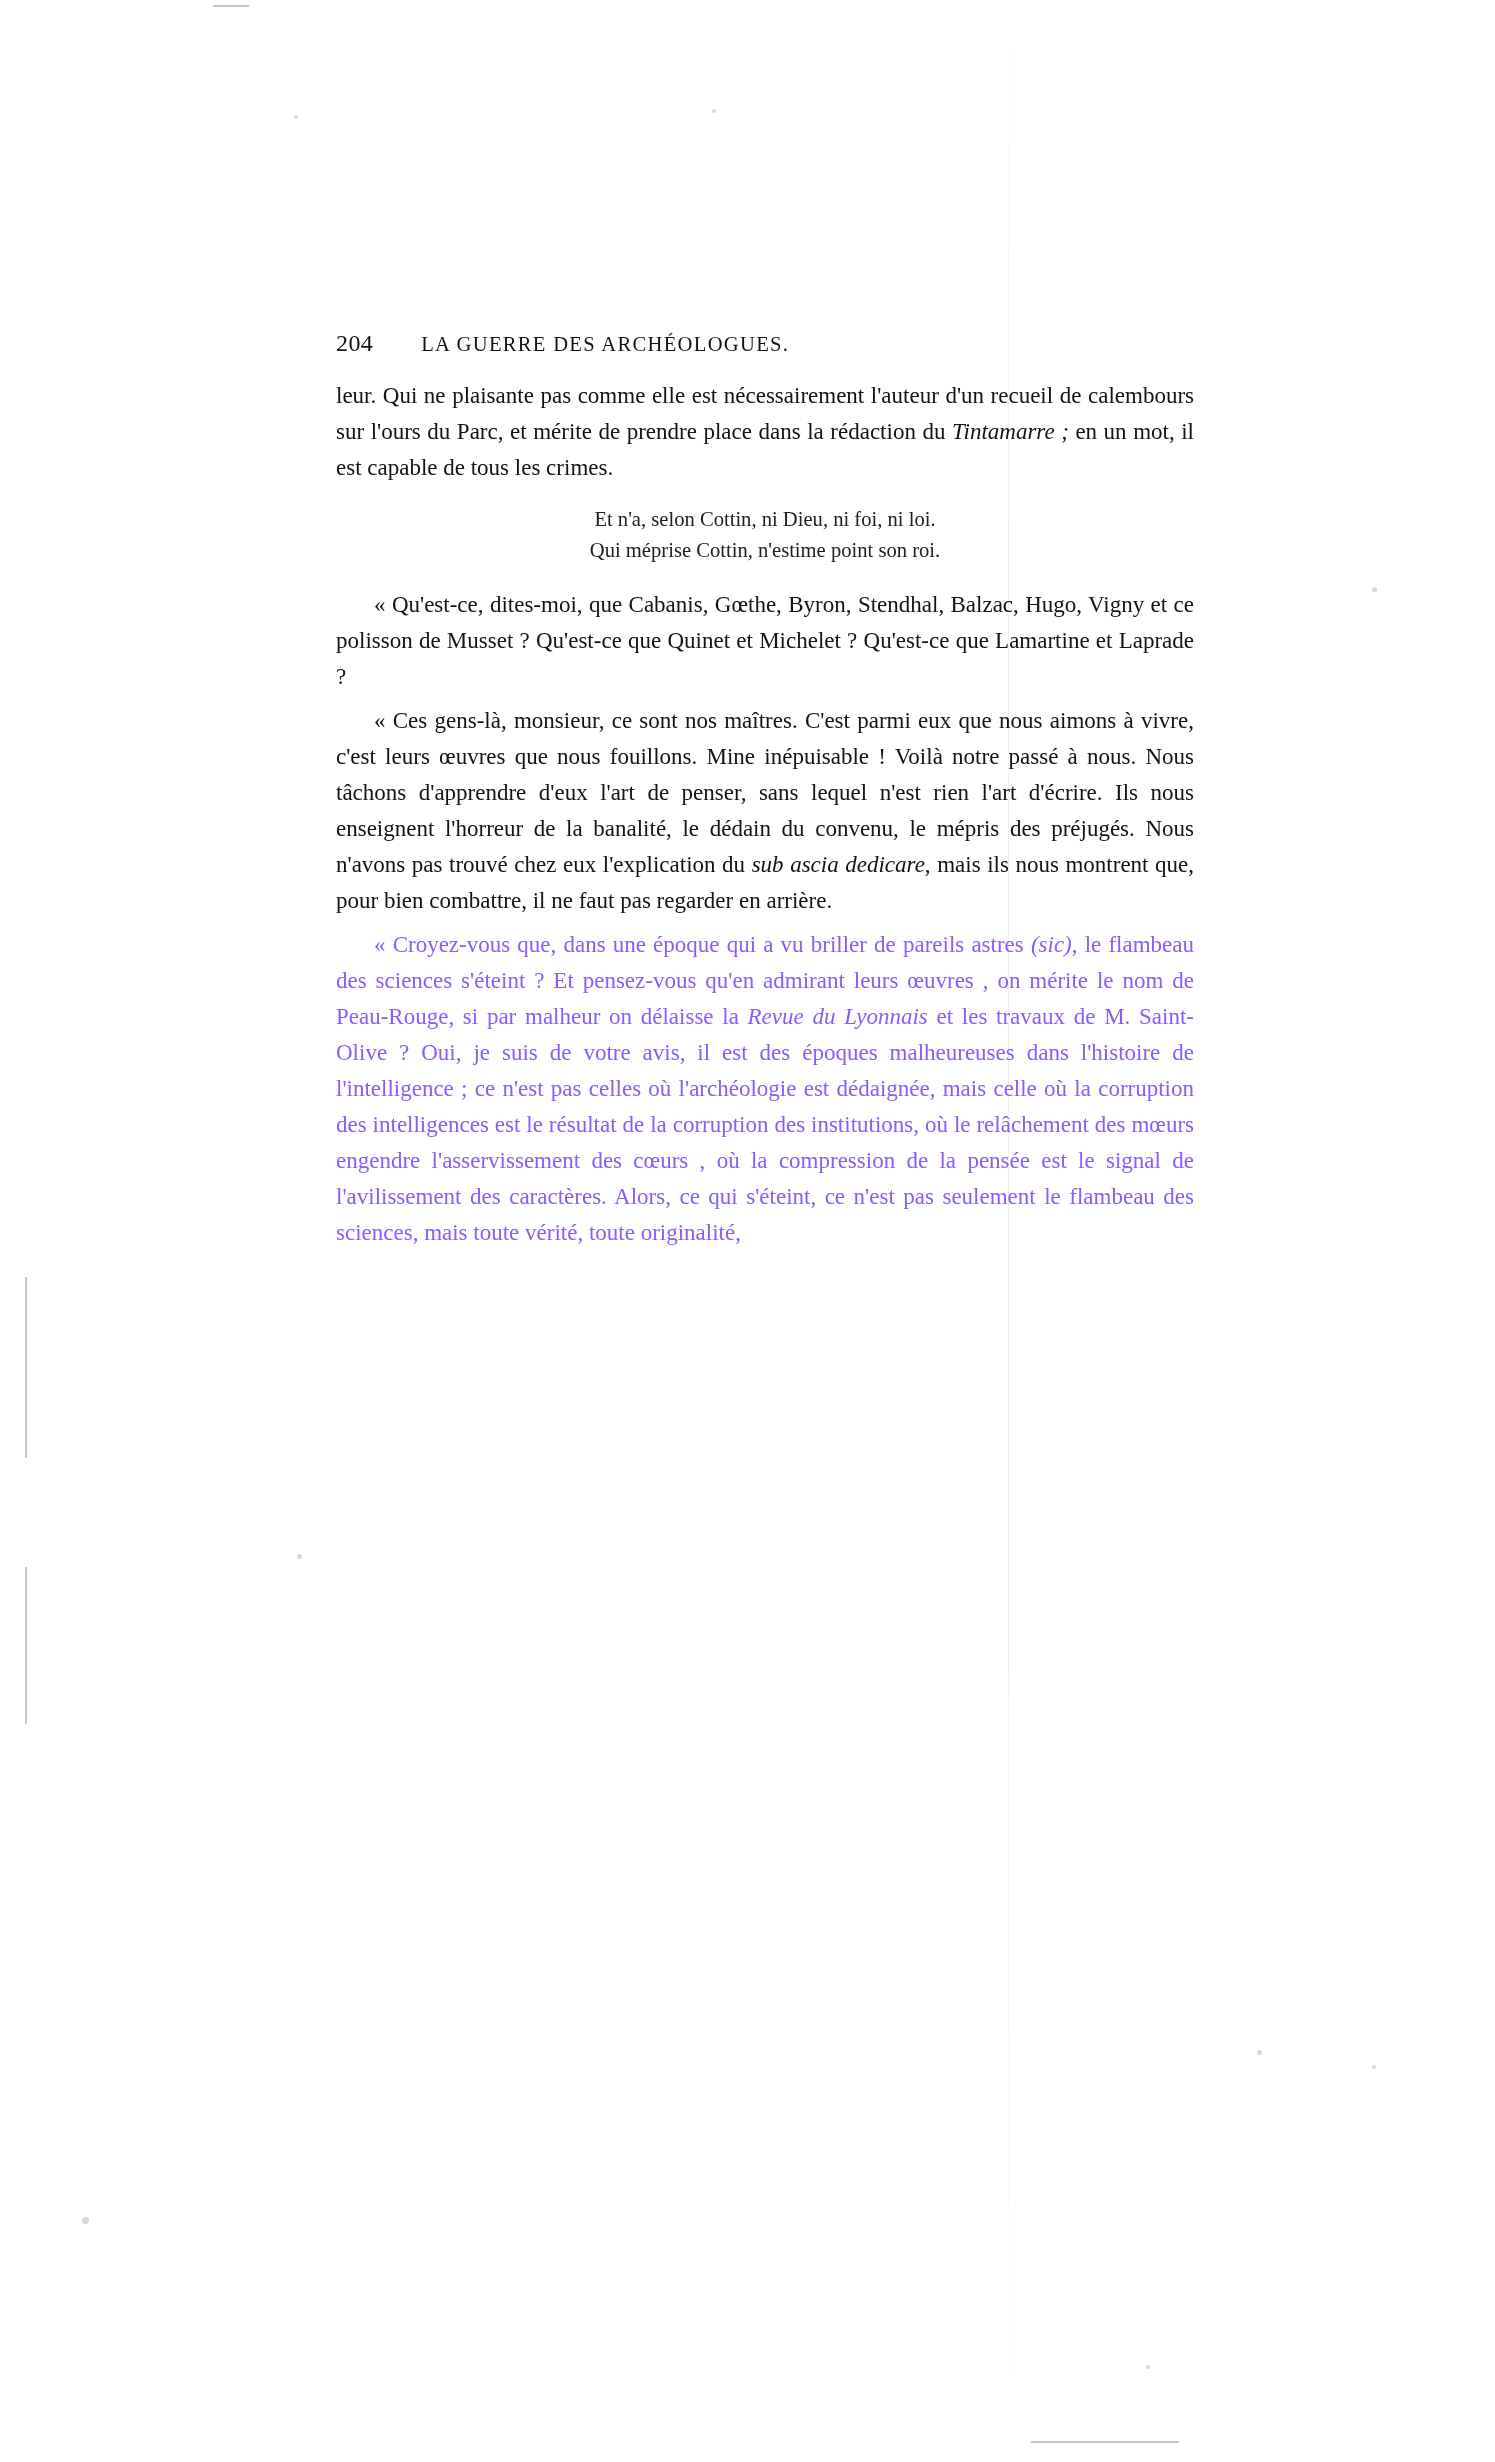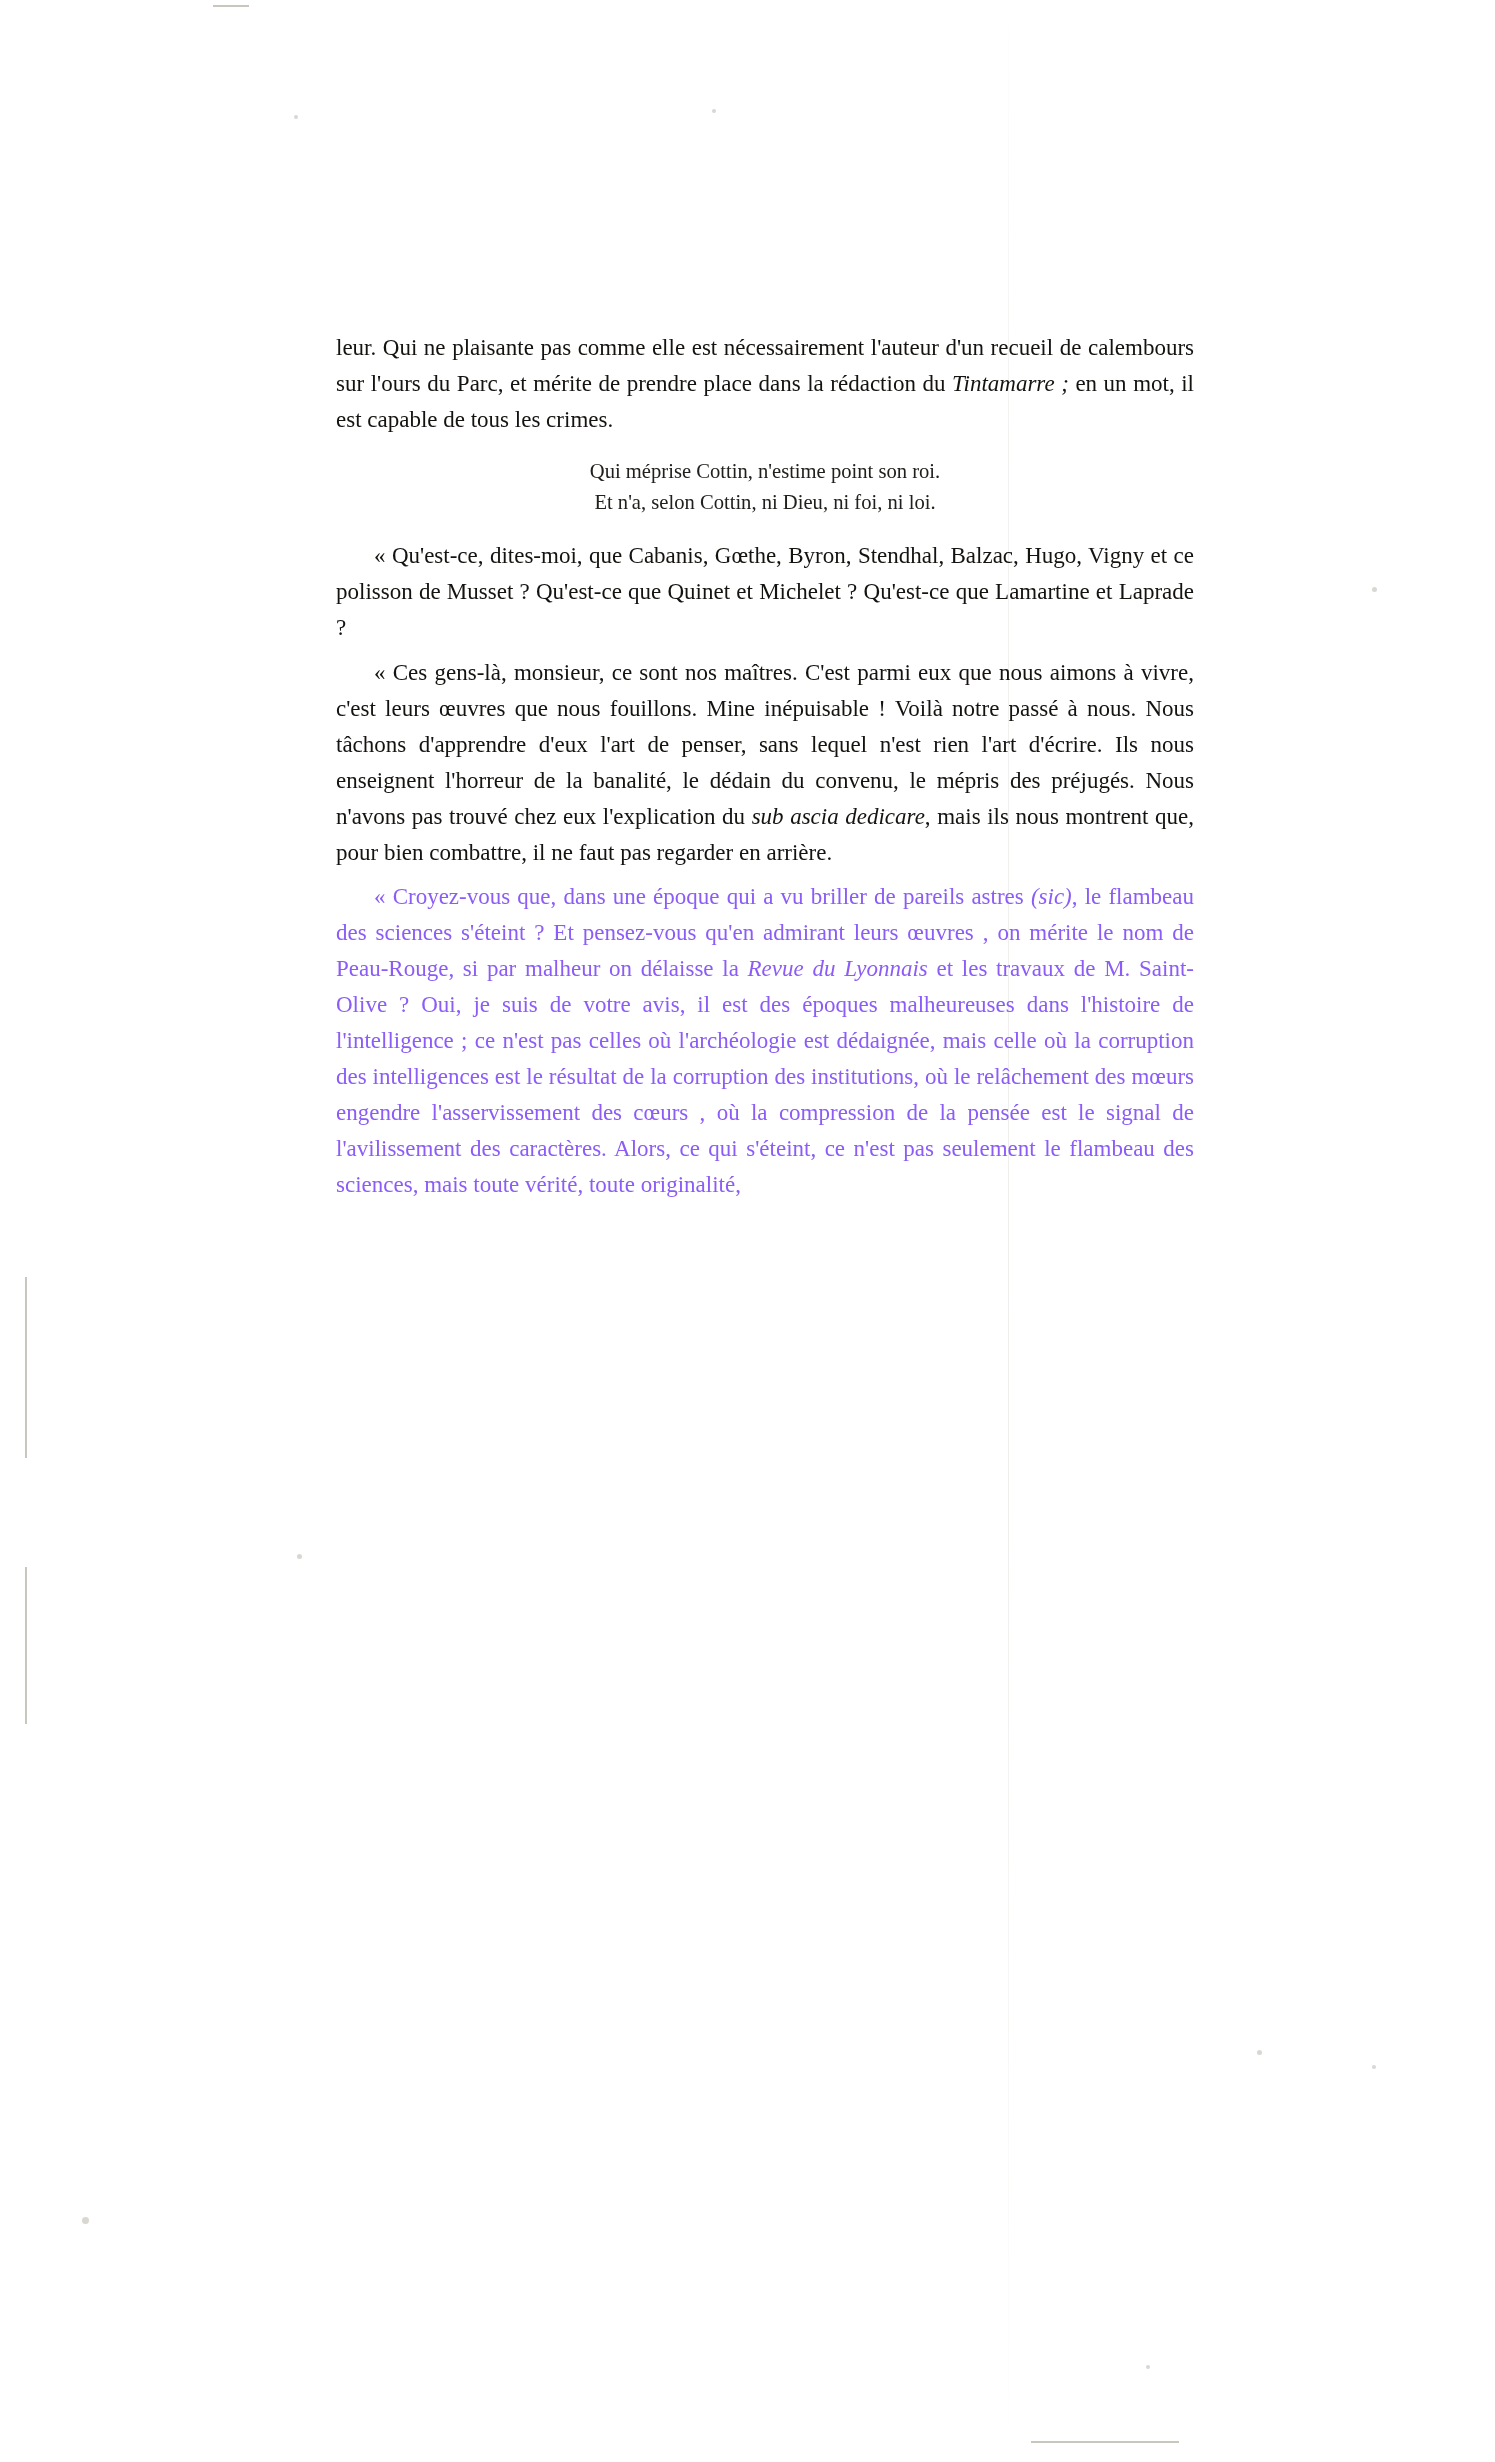--- a/index.html
+++ b/index.html
@@ -116,26 +116,30 @@
   <div class="speck" style="left:294px; top:115px; width:4.1px; height:4.1px;"></div>
   <div class="speck" style="left:712px; top:109px; width:4.1px; height:4.1px;"></div>
   <div class="speck" style="left:1372px; top:587px; width:5px; height:5px;"></div>
   <div class="speck" style="left:1257px; top:2050px; width:5px; height:5px;"></div>
   <div class="speck" style="left:1372px; top:2065px; width:4.1px; height:4.1px;"></div>
   <div class="speck" style="left:297px; top:1554px; width:5px; height:5px;"></div>
   <div class="speck" style="left:1146px; top:2365px; width:4.1px; height:4.1px;"></div>
 
   <div class="text-block">
 
+    <div class="header-line">
+      <span class="folio">204</span>
+      <span class="running-title">LA GUERRE DES ARCHÉOLOGUES.</span>
+    </div>
 
     <p class="hang"><span>leur. Qui ne plaisante pas comme elle est nécessairement l'auteur d'un recueil de calembours sur l'ours du Parc, et mérite de prendre place dans la rédaction du </span><span class="it">Tintamarre ;</span><span> en un mot, il est capable de tous les crimes.</span></p>
 
     <div class="verse">
+      <div>Et n'a, selon Cottin, ni Dieu, ni foi, ni loi.</div>
       <div>Qui méprise Cottin, n'estime point son roi.</div>
-      <div>Et n'a, selon Cottin, ni Dieu, ni foi, ni loi.</div>
     </div>
 
     <p class="indent">« Qu'est-ce, dites-moi, que Cabanis, Gœthe, Byron, Stendhal, Balzac, Hugo, Vigny et ce polisson de Musset ? Qu'est-ce que Quinet et Michelet ? Qu'est-ce que Lamartine et Laprade ?</p>
 
     <div class="block-gap"></div>
 
     <p class="indent"><span>« Ces gens-là, monsieur, ce sont nos maîtres. C'est parmi eux que nous aimons à vivre, c'est leurs œuvres que nous fouillons. Mine inépuisable ! Voilà notre passé à nous. Nous tâchons d'apprendre d'eux l'art de penser, sans lequel n'est rien l'art d'écrire. Ils nous enseignent l'horreur de la banalité, le dédain du convenu, le mépris des préjugés. Nous n'avons pas trouvé chez eux l'explication du </span><span class="it">sub ascia dedicare</span><span>, mais ils nous montrent que, pour bien combattre, il ne faut pas regarder en arrière.</span></p>
 
     <div class="block-gap"></div>
 

